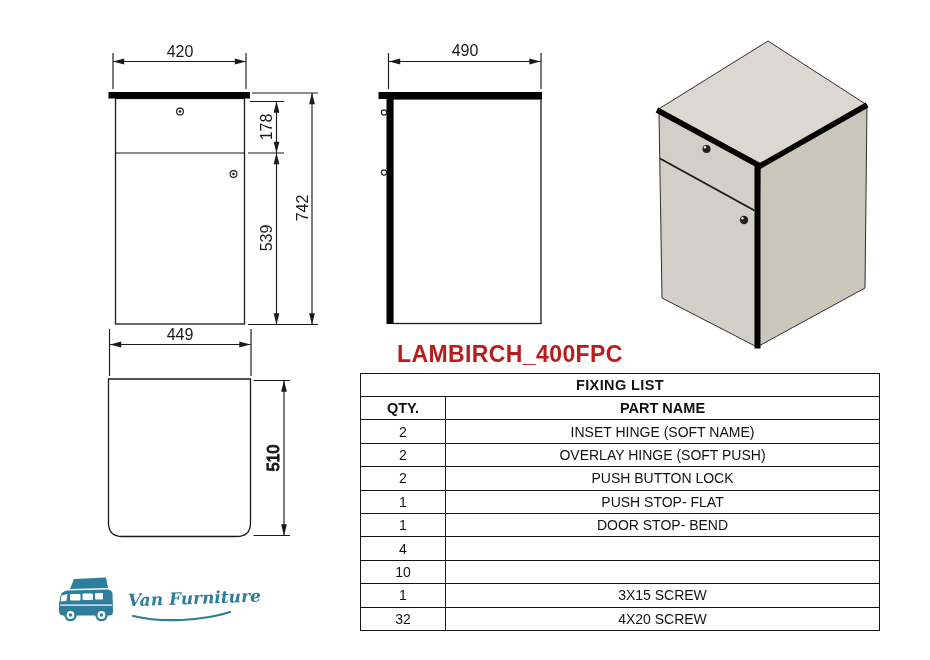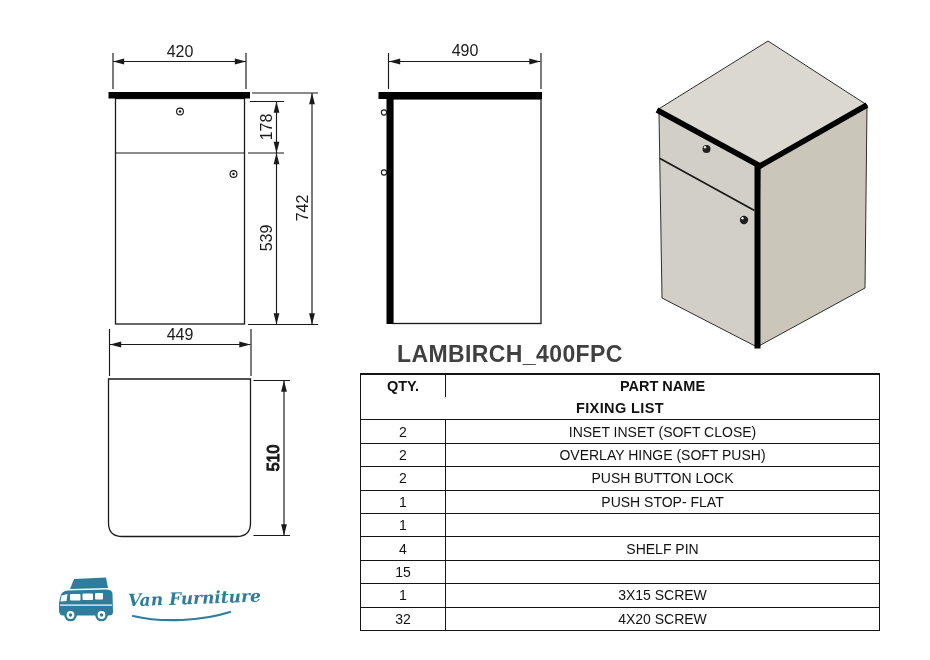--- a/index.html
+++ b/index.html
@@ -1,21 +1,21 @@
 <!DOCTYPE html>
 <html><head>
 <meta charset="utf-8">
 <style>
   html,body{margin:0;padding:0;background:#ffffff;}
   #canvas{position:relative;width:930px;height:660px;background:#ffffff;overflow:hidden;
           font-family:"Liberation Sans",sans-serif;color:#111;}
   svg{position:absolute;left:0;top:0;}
   .dimtext{font-family:"Liberation Sans",sans-serif;font-size:16px;fill:#1a1a1a;}
   #drawing-title{position:absolute;left:397px;top:341px;font-size:23px;font-weight:bold;
-          letter-spacing:0.4px;color:#404040;white-space:nowrap;}
+          letter-spacing:0.4px;color:#b91c1c;white-space:nowrap;}
   
   #fixing-table{position:absolute;left:360px;top:373px;width:520px;box-sizing:border-box;
           border:1.8px solid #141414;background:#fff;}
   .trow{box-sizing:border-box;height:23.4px;border-top:1.45px solid #141414;display:flex;
           align-items:center;font-size:14px;}
   .trow.first{border-top:none;height:22px;}
   .t-title{justify-content:center;font-weight:bold;font-size:14.5px;letter-spacing:0.4px;}
   .t-head{font-weight:bold;font-size:14.5px;}
   .c-qty{width:84px;align-self:stretch;border-right:1.45px solid #141414;display:flex;
           align-items:center;justify-content:center;}
@@ -114,52 +114,52 @@
       <g stroke="none">
         <circle cx="744" cy="220" r="4.2" fill="#1f1f1f"></circle>
         <circle cx="742.5" cy="218.2" r="1.2" fill="#e8e8e8"></circle>
       </g>
     </g>
   </svg>
 
   <div id="drawing-title">LAMBIRCH_400FPC</div>
 
   <div id="fixing-table">
+    <div class="trow first t-title">
+      <span>FIXING LIST</span>
+    </div>
     <div class="trow t-head">
       <div class="c-qty">QTY.</div>
       <div class="c-part">PART NAME</div>
     </div>
-    <div class="trow first t-title">
-      <span>FIXING LIST</span>
-    </div>
     <div class="trow">
       <div class="c-qty">2</div>
-      <div class="c-part">INSET INSET (SOFT CLOSE)</div>
+      <div class="c-part">INSET HINGE (SOFT NAME)</div>
     </div>
     <div class="trow">
       <div class="c-qty">2</div>
       <div class="c-part">OVERLAY HINGE (SOFT PUSH)</div>
     </div>
     <div class="trow">
       <div class="c-qty">2</div>
       <div class="c-part">PUSH BUTTON LOCK</div>
     </div>
     <div class="trow">
       <div class="c-qty">1</div>
       <div class="c-part">PUSH STOP- FLAT</div>
     </div>
     <div class="trow">
       <div class="c-qty">1</div>
+      <div class="c-part">DOOR STOP- BEND</div>
     </div>
     <div class="trow">
       <div class="c-qty">4</div>
-      <div class="c-part">SHELF PIN</div>
     </div>
     <div class="trow">
-      <div class="c-qty">15</div>
+      <div class="c-qty">10</div>
     </div>
     <div class="trow">
       <div class="c-qty">1</div>
       <div class="c-part">3X15 SCREW</div>
     </div>
     <div class="trow">
       <div class="c-qty">32</div>
       <div class="c-part">4X20 SCREW</div>
     </div>
   </div>

